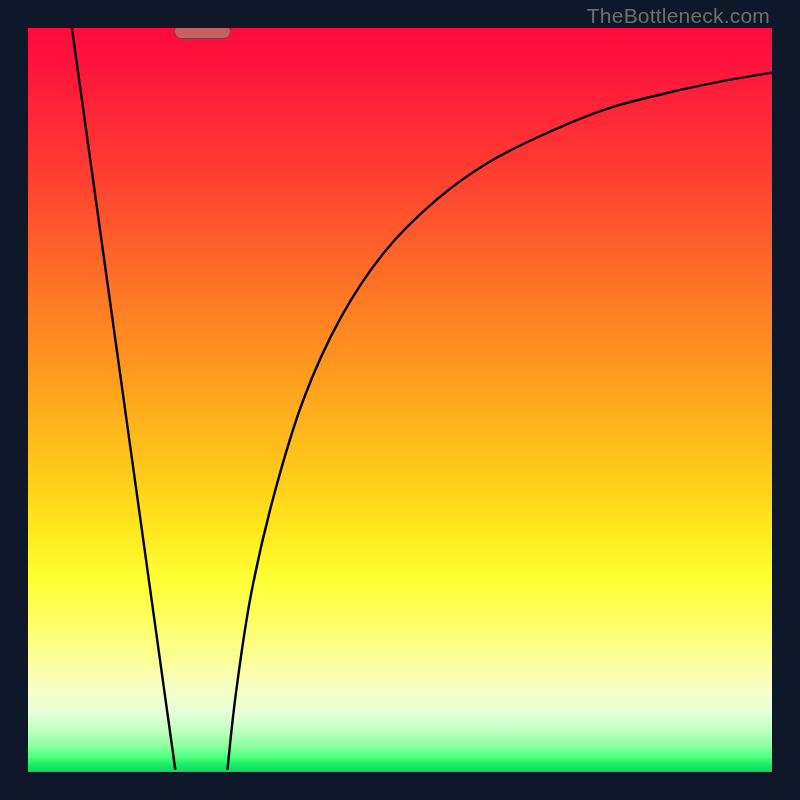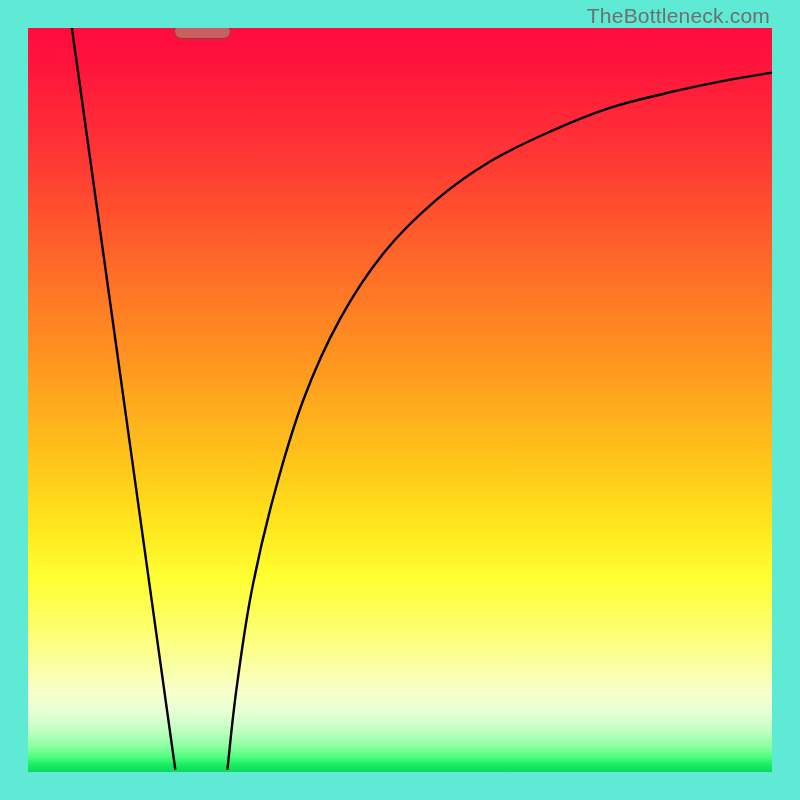--- a/index.html
+++ b/index.html
@@ -10,21 +10,21 @@
     overflow: hidden;
     background: #000;
     font-family: Arial, Helvetica, sans-serif;
   }
   .frame {
     position: absolute;
     top: 0;
     left: 0;
     width: 800px;
     height: 800px;
-    background: #5eead4;
+    background: #0f172a;
   }
   .plot {
     position: absolute;
     top: 28px;
     left: 28px;
     width: 744px;
     height: 744px;
     overflow: hidden;
   }
   .gradient {

